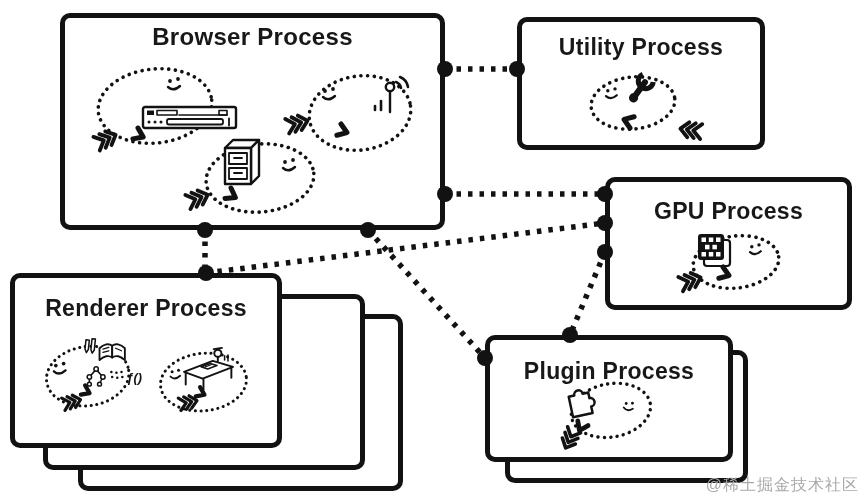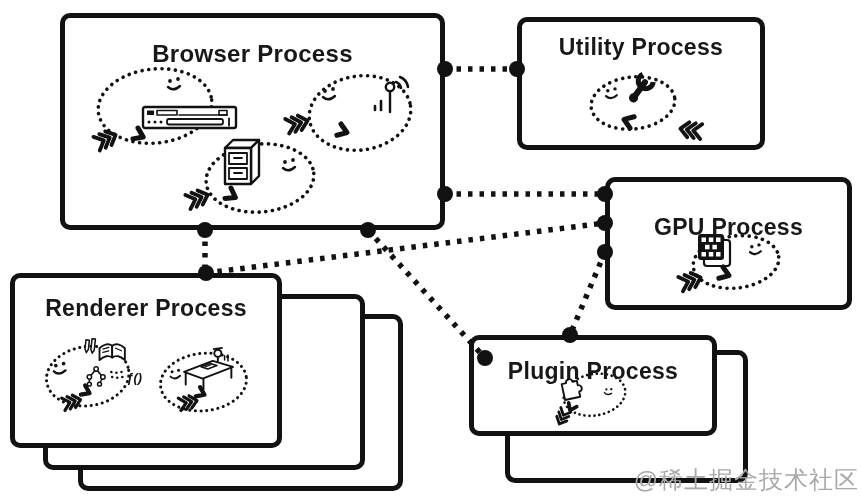--- a/index.html
+++ b/index.html
@@ -12,21 +12,21 @@
   .ptitle{position:relative;z-index:3;text-align:center;font-weight:700;color:#181818;
         letter-spacing:.3px;font-size:23px;}
   .doodle{position:absolute;left:0;top:0;width:100%;height:100%;overflow:visible;z-index:2;}
   .dot-ellipse{fill:none;stroke:#121212;stroke-width:3.6;stroke-linecap:round;
         stroke-dasharray:0.1 6.6;}
   .sk{stroke:#121212;fill:none;stroke-linecap:round;stroke-linejoin:round;}
   .overlay{position:absolute;left:0;top:0;z-index:6;pointer-events:none;}
   .conn{fill:none;stroke:#121212;stroke-width:5.5;stroke-dasharray:4.5 7;}
   .cdot{fill:#121212;}
   .watermark{position:absolute;right:4px;bottom:4px;z-index:9;color:#a9a9a9;
-        font-size:24px;letter-spacing:1px;}
+        font-size:16px;letter-spacing:1px;}
   .defs{position:absolute;width:0;height:0;}
 </style>
 </head>
 <body>
 
 <div class="canvas">
 
   <svg class="defs" aria-hidden="true">
     <defs>
       <g id="chev3" stroke="#121212" stroke-width="3.8" fill="none" stroke-linecap="round" stroke-linejoin="round">
@@ -44,21 +44,21 @@
       </g>
     </defs>
   </svg>
 
   <div class="pcard" style="left:78px;top:314px;width:325px;height:177px;"></div>
   <div class="pcard" style="left:43px;top:294px;width:322px;height:176px;z-index:1;"></div>
 
   <div class="pcard" style="left:505px;top:350px;width:243px;height:133px;"></div>
 
   <div class="pbox" style="left:60px;top:13px;width:385px;height:217px;">
-    <div class="ptitle" style="padding-top:22px;font-size:24px;">Browser Process</div>
+    <div class="ptitle" style="padding-top:5px;font-size:24px;">Browser Process</div>
     <svg class="doodle" viewBox="0 0 375 207">
 
       <ellipse class="dot-ellipse" cx="90" cy="88" rx="57" ry="37" transform="rotate(-6 90 88)"></ellipse>
       <use href="#smiley" transform="translate(103,60)"></use>
       <g class="sk" stroke-width="2.4" transform="translate(78,89)">
         <rect x="0" y="0" width="93" height="21" rx="2" fill="#fff"></rect>
         <rect x="4" y="3.5" width="7" height="4.5" fill="#121212" stroke="none"></rect>
         <rect x="14" y="3.5" width="20" height="4.5" fill="none" stroke-width="1.6"></rect>
         <path d="M36 8 h48" stroke-width="1.6"></path>
         <rect x="76" y="3.5" width="8" height="4.5" fill="none" stroke-width="1.6"></rect>
@@ -109,21 +109,21 @@
         <path d="M1 7 A7.5 7.5 0 1 0 14 7" fill="none" stroke="#121212" stroke-width="5"></path>
         <path d="M7.5 12 V29" stroke="#121212" stroke-width="6" stroke-linecap="round"></path>
         <circle cx="7.5" cy="31.5" r="4.6" fill="#121212"></circle>
       </g>
       <use href="#arrow1" transform="translate(108,106) rotate(200)"></use>
       <use href="#chev3" transform="translate(178,118) rotate(188)"></use>
     </svg>
   </div>
 
   <div class="pbox" style="left:605px;top:177px;width:247px;height:133px;">
-    <div class="ptitle" style="padding-top:32px;">GPU Process</div>
+    <div class="ptitle" style="padding-top:16px;">GPU Process</div>
     <svg class="doodle" viewBox="0 0 237 123">
       <ellipse class="dot-ellipse" cx="126" cy="80" rx="43" ry="26" transform="rotate(-7 126 80)"></ellipse>
       <g transform="translate(88,52)">
         <rect x="6" y="6" width="26" height="26" rx="3" fill="#fff" stroke="#121212" stroke-width="2.2"></rect>
         <rect x="0" y="0" width="26" height="26" rx="3" fill="#121212"></rect>
         <rect x="3.5" y="3.5" width="4.5" height="4.5" fill="#fff"></rect>
         <rect x="10.8" y="3.5" width="4.5" height="4.5" fill="#fff"></rect>
         <rect x="18" y="3.5" width="4.5" height="4.5" fill="#fff"></rect>
         <rect x="7" y="10.8" width="4.5" height="4.5" fill="#fff"></rect>
         <rect x="14.4" y="10.8" width="4.5" height="4.5" fill="#fff"></rect>
@@ -183,21 +183,21 @@
         <path d="M24 20 l11 -4 l8 2.5 l-11 4 Z" fill="#fff" stroke-width="1.8"></path>
         <path d="M29 20 l7 -2.5" stroke-width="1.4"></path>
         <path d="M52 12 v-5 M56 13 v-7" stroke-width="1.8"></path>
       </g>
       <use href="#smiley" transform="translate(184,93) scale(0.95)"></use>
       <use href="#arrow1" transform="translate(219,114) rotate(25)"></use>
       <use href="#chev3" transform="translate(193,126) rotate(-12)"></use>
     </svg>
   </div>
 
-  <div class="pbox" style="left:469px;top:335px;width:248px;height:101px;z-index:2;">
+  <div class="pbox" style="left:485px;top:335px;width:248px;height:127px;z-index:2;">
     <div class="ptitle" style="padding-top:18px;">Plugin Process</div>
     <svg class="doodle" viewBox="0 0 238 123">
       <ellipse class="dot-ellipse" cx="121" cy="74" rx="42" ry="28" transform="rotate(-10 121 74)"></ellipse>
       <g class="sk" stroke-width="2.6" transform="translate(74,52) rotate(-12)">
         <path d="M1 8 h6 a4.3 4.3 0 1 1 9 0 h6 v6 a4.3 4.3 0 1 1 0 9 v7 h-21 Z" fill="#fff"></path>
       </g>
       <use href="#smiley" transform="translate(136,64) rotate(12) scale(0.8)"></use>
       <use href="#arrow1" transform="translate(97,90) rotate(115)"></use>
       <use href="#chev3" transform="translate(90,98) rotate(115)"></use>
     </svg>

